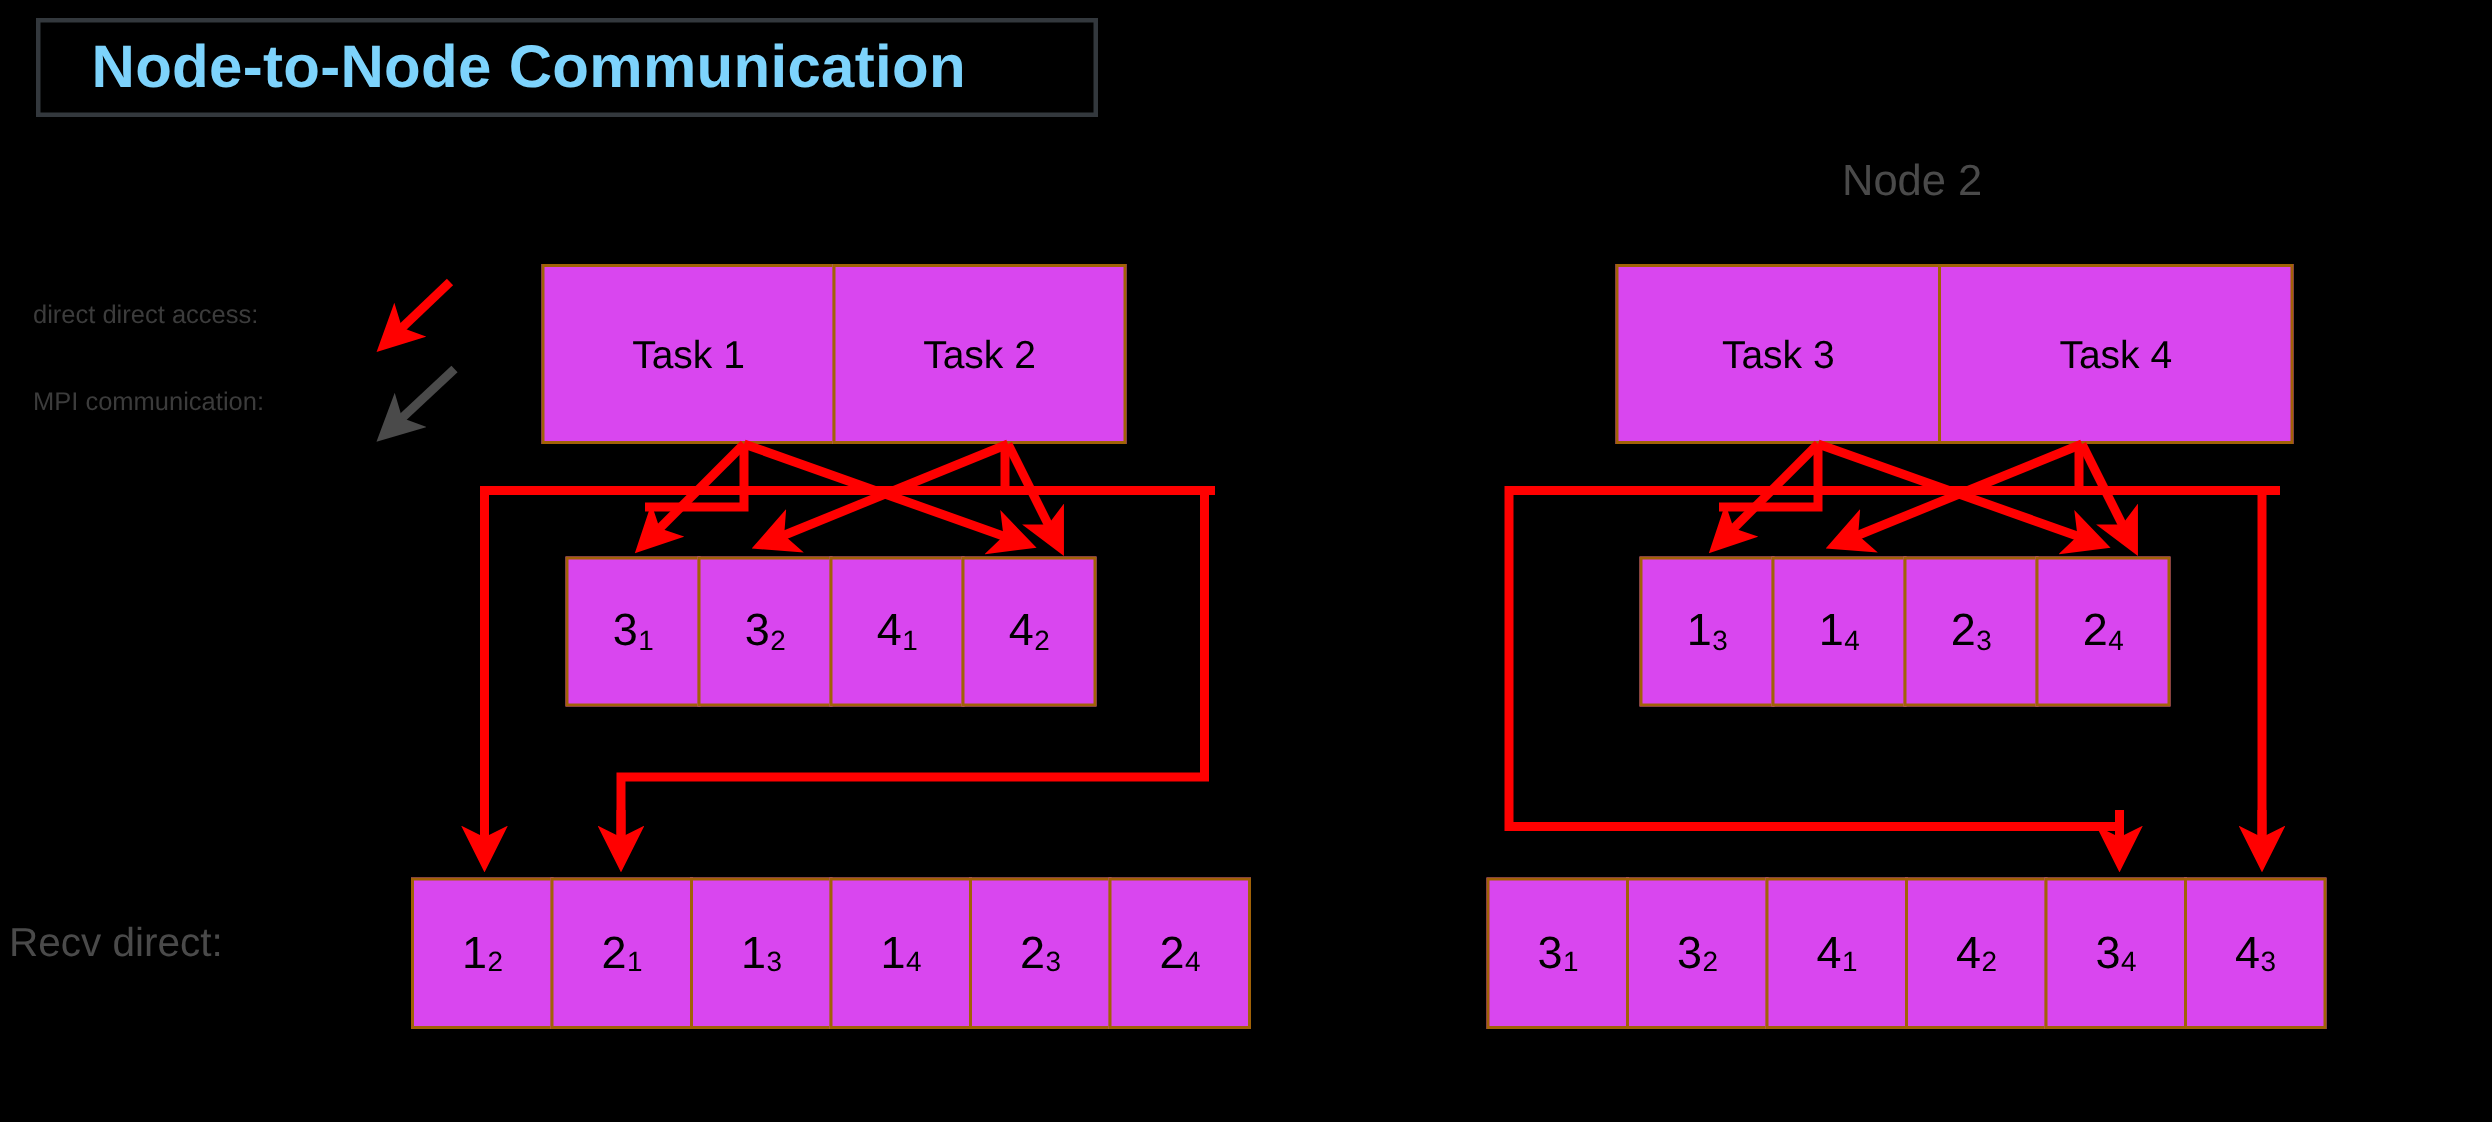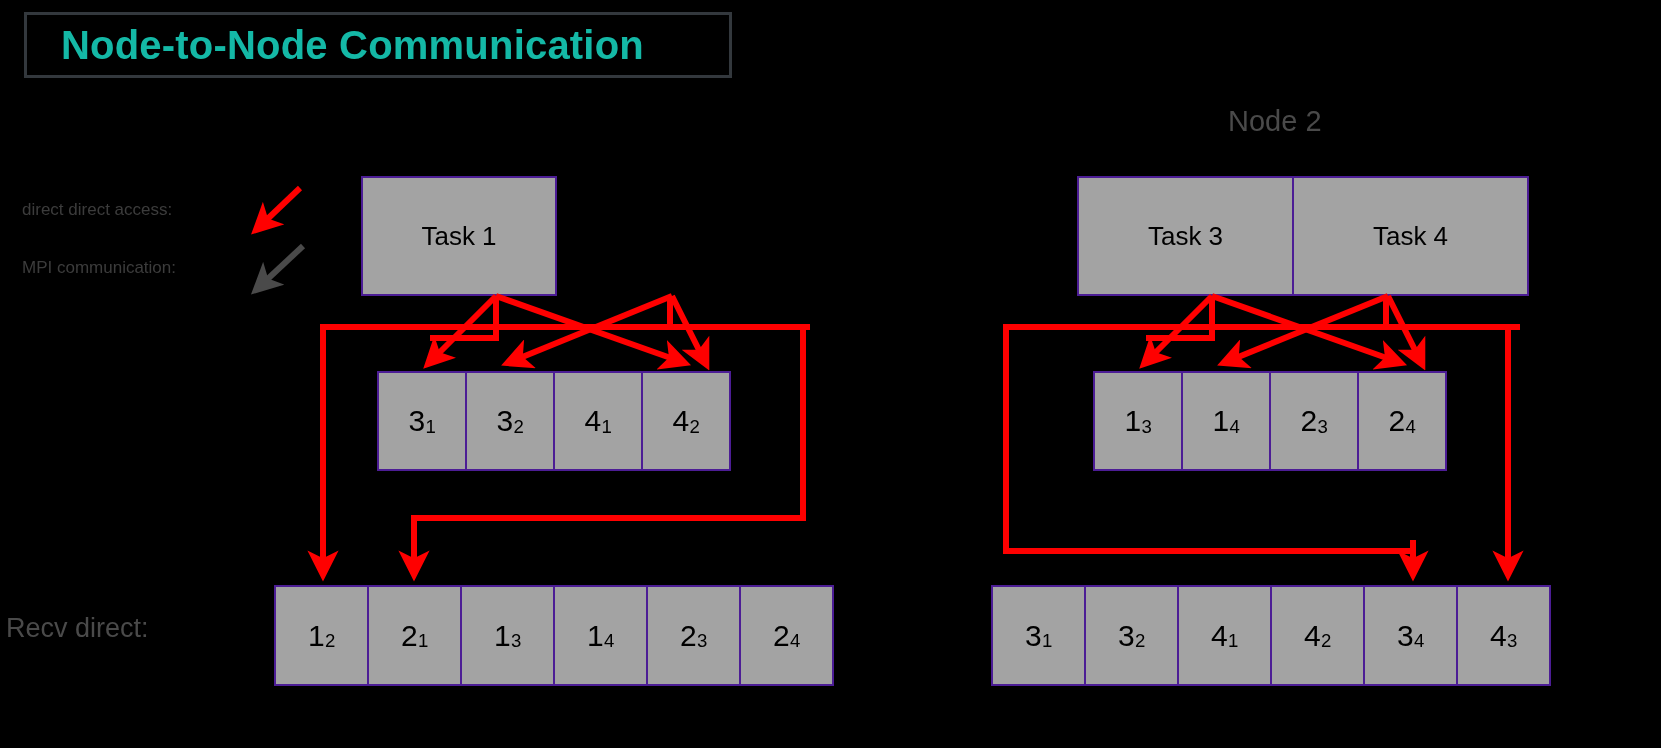--- a/index.html
+++ b/index.html
@@ -25,21 +25,21 @@
     top: 12px;
     width: 708px;
     height: 66px;
     border: 3px solid #33383d;
     background: #000000;
     display: flex;
     align-items: center;
     box-sizing: border-box;
   }
   .title-text {
-    color: #14b8a6;
+    color: #7dd3fc;
     font-size: 40px;
     font-weight: bold;
     letter-spacing: 0.2px;
     padding-left: 34px;
     white-space: nowrap;
   }
 
   
   .node-label {
     position: absolute;
@@ -64,22 +64,22 @@
     white-space: nowrap;
   }
 
   
   .cellrow {
     position: absolute;
     display: flex;
     box-sizing: border-box;
   }
   .cell {
-    background: #a3a3a3;
-    border: 2px solid #4c1d95;
+    background: #d946ef;
+    border: 2px solid #a16207;
     box-sizing: border-box;
     display: flex;
     align-items: center;
     justify-content: center;
     color: #000000;
     margin-right: -2px;
   }
   .cell:last-child { margin-right: 0; }
   .cell.task {
     font-size: 26px;
@@ -116,20 +116,21 @@
 
   <div class="node-label" style="left:1228px; top:105px;">Node 2</div>
 
   <div class="legend-text" style="left:22px; top:200px;">direct direct access:</div>
   <div class="legend-text" style="left:22px; top:258px;">MPI communication:</div>
 
   <div class="side-label" style="left:6px; top:613px;">Recv direct:</div>
 
   <div class="cellrow" style="left:361px; top:176px;">
     <div class="cell task" style="width:196px; height:120px;">Task 1</div>
+    <div class="cell task" style="width:196px; height:120px;">Task 2</div>
   </div>
 
   <div class="cellrow" style="left:377px; top:371px;">
     <div class="cell slot" style="width:90px; height:100px;">
       <span>3</span>
         <span class="sub">1</span>
     </div>
     <div class="cell slot" style="width:90px; height:100px;">
       <span>3</span>
         <span class="sub">2</span>

